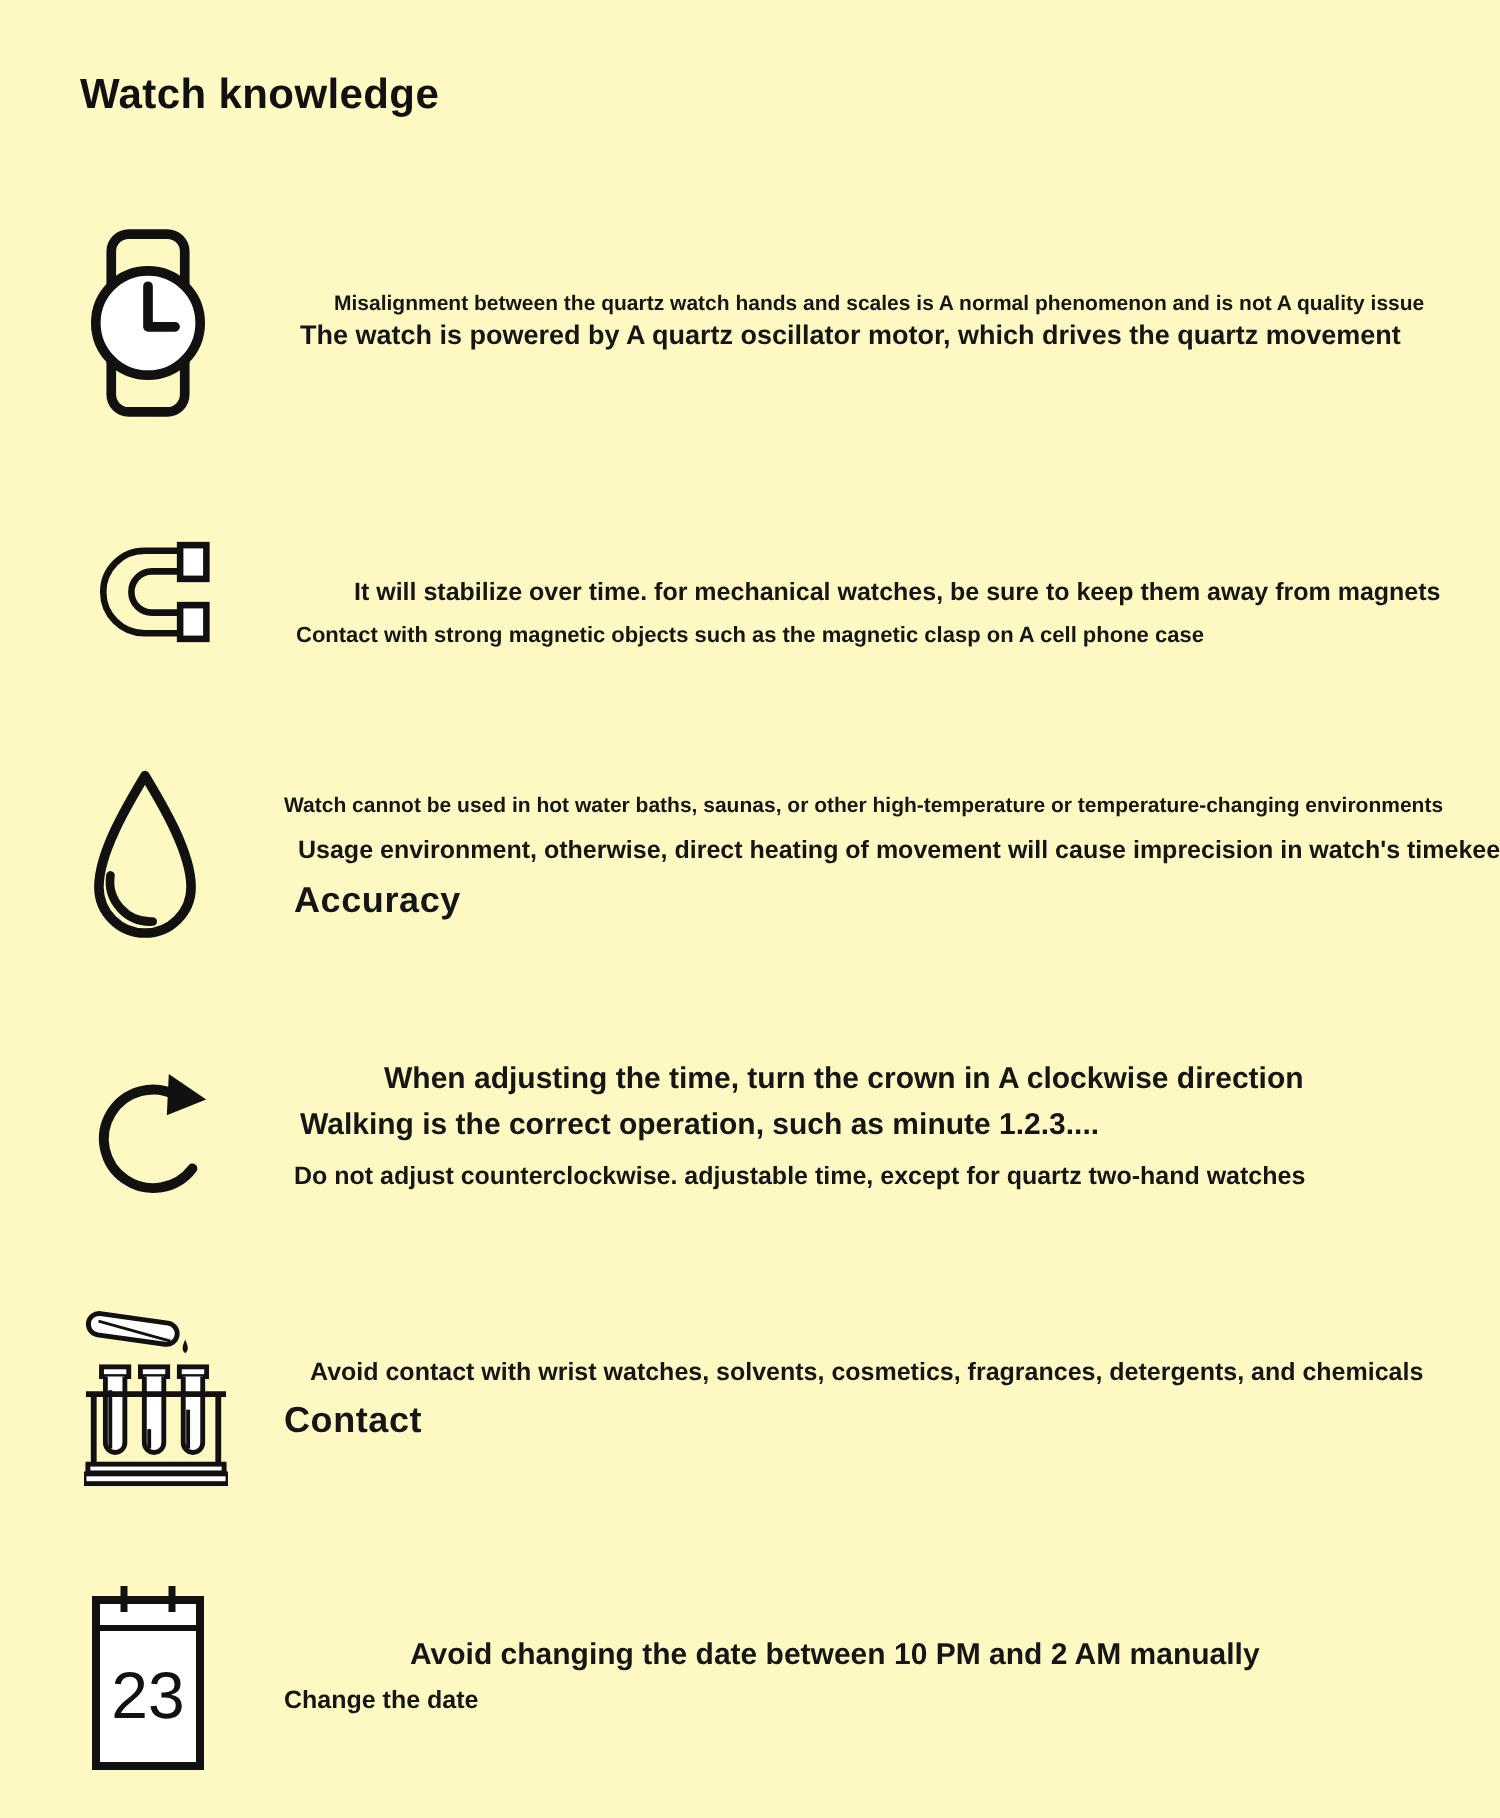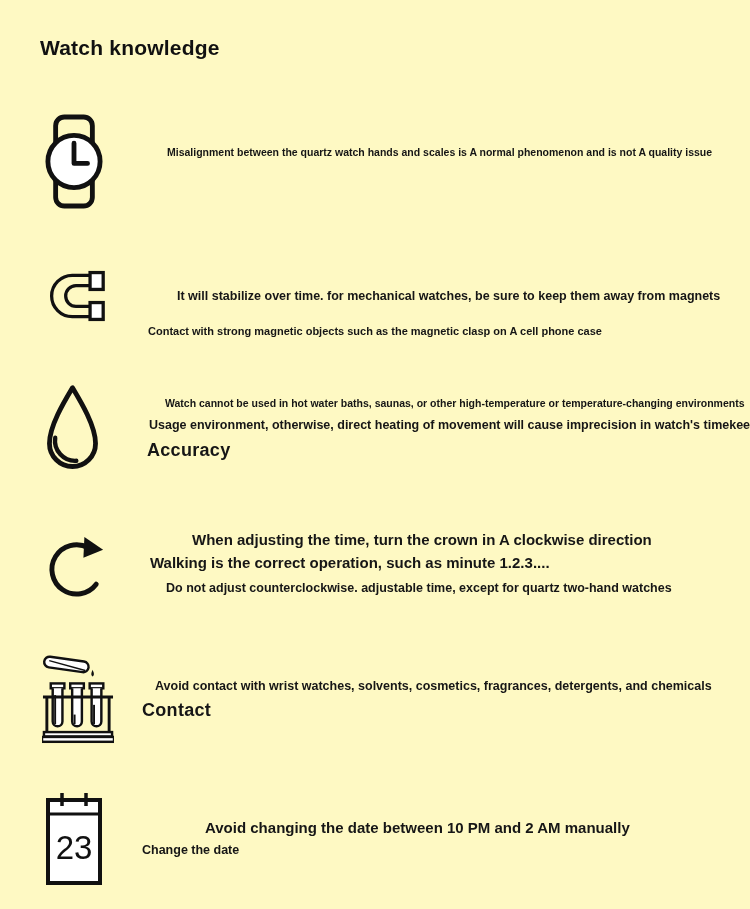--- a/index.html
+++ b/index.html
@@ -40,51 +40,52 @@
   <div class="title">Watch knowledge</div>
 
   <div class="icon" style="left:45px;top:113px;">
     <svg viewBox="0 0 60 98" width="58" height="97" aria-hidden="true">
       <rect x="11" y="3" width="38" height="92" rx="9" fill="none" stroke="#111" stroke-width="5"></rect>
       <circle cx="30" cy="49" r="27" fill="#fff" stroke="#111" stroke-width="5"></circle>
       <path d="M30 30 L30 51 L44 51" fill="none" stroke="#111" stroke-width="5" stroke-linecap="round" stroke-linejoin="round"></path>
     </svg>
   </div>
   <div class="line xs" style="left:167px;top:146px;">Misalignment between the quartz watch hands and scales is A normal phenomenon and is not A quality issue</div>
+  <div class="line mdl" style="left:150px;top:160px;">The watch is powered by A quartz oscillator motor, which drives the quartz movement</div>
 
   <div class="icon" style="left:45px;top:266px;">
     <svg viewBox="0 0 64 64" width="62" height="60" aria-hidden="true">
       <path d="M52 10 H28 A22 22 0 1 0 28 54 H52" fill="none" stroke="#111" stroke-width="3.5"></path>
       <path d="M52 21 H32 A11 11 0 1 0 32 43 H52" fill="none" stroke="#111" stroke-width="3.5"></path>
       <rect x="47" y="7" width="14" height="18" fill="#fff" stroke="#111" stroke-width="3.5"></rect>
       <rect x="47" y="39" width="14" height="18" fill="#fff" stroke="#111" stroke-width="3.5"></rect>
     </svg>
   </div>
   <div class="line md" style="left:157px;top:289px;padding-left:20px;">It will stabilize over time. for mechanical watches, be sure to keep them away from magnets</div>
-  <div class="line sm" style="left:148px;top:325px;">Contact with strong magnetic objects such as the magnetic clasp on A cell phone case</div>
+  <div class="line sm" style="left:148px;top:312px;">Contact with strong magnetic objects such as the magnetic clasp on A cell phone case</div>
 
   <div class="icon" style="left:40px;top:383px;">
     <svg viewBox="0 0 66 100" width="65" height="96" aria-hidden="true">
       <path d="M33 5 C24 20 9 45 9 63 A24 24 0 0 0 57 63 C57 45 42 20 33 5 Z" fill="none" stroke="#111" stroke-width="5" stroke-linejoin="round"></path>
       <path d="M15 57 A21 21 0 0 0 37 81" fill="none" stroke="#111" stroke-width="4.5" stroke-linecap="round"></path>
     </svg>
   </div>
-  <div class="line xs" style="left:142px;top:397px;margin-left:23px;">Watch cannot be used in hot water baths, saunas, or other high-temperature or temperature-changing environments</div>
+  <div class="line xs" style="left:142px;top:397px;">Watch cannot be used in hot water baths, saunas, or other high-temperature or temperature-changing environments</div>
   <div class="line md" style="left:149px;top:418px;">Usage environment, otherwise, direct heating of movement will cause imprecision in watch's timekeeping</div>
   <div class="line xl" style="left:147px;top:440px;">Accuracy</div>
 
   <div class="icon" style="left:45px;top:530px;">
     <svg viewBox="0 0 66 74" width="65" height="73" aria-hidden="true">
       <path d="M52 55 A25 25 0 1 1 44 18" fill="none" stroke="#111" stroke-width="5" stroke-linecap="round"></path>
       <polygon points="40,7 59,20 39,28" fill="#111"></polygon>
     </svg>
   </div>
   <div class="line lg" style="left:192px;top:531px;">When adjusting the time, turn the crown in A clockwise direction</div>
   <div class="line lg" style="left:150px;top:554px;text-align:center;">Walking is the correct operation, such as minute 1.2.3....</div>
-  <div class="line md" style="left:166px;top:581px;">Do not adjust counterclockwise. adjustable time, except for quartz two-hand watches</div>
+  <div class="line md" style="left:147px;top:581px;">Do not adjust counterclockwise. adjustable time, except for quartz two-hand watches</div>
 
   <div class="icon" style="left:42px;top:653px;">
     <svg viewBox="0 0 74 92" width="72" height="92" aria-hidden="true">
       <g transform="rotate(8 25 11)">
         <rect x="2" y="5" width="46" height="11" rx="5.5" fill="#fff" stroke="#111" stroke-width="2.5"></rect>
         <line x1="7" y1="9" x2="45" y2="14" stroke="#111" stroke-width="1.5"></line>
       </g>
       <path d="M52 16 C50.5 19.5 50 21.5 52 23 C54 21.5 53.5 19.5 52 16 Z" fill="#111"></path>
       <rect x="9" y="30" width="14" height="5" fill="#fff" stroke="#111" stroke-width="2.5"></rect>
       <rect x="29" y="30" width="14" height="5" fill="#fff" stroke="#111" stroke-width="2.5"></rect>

